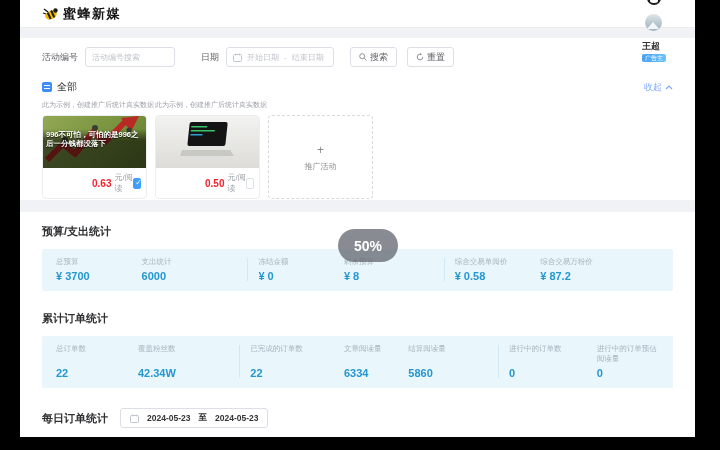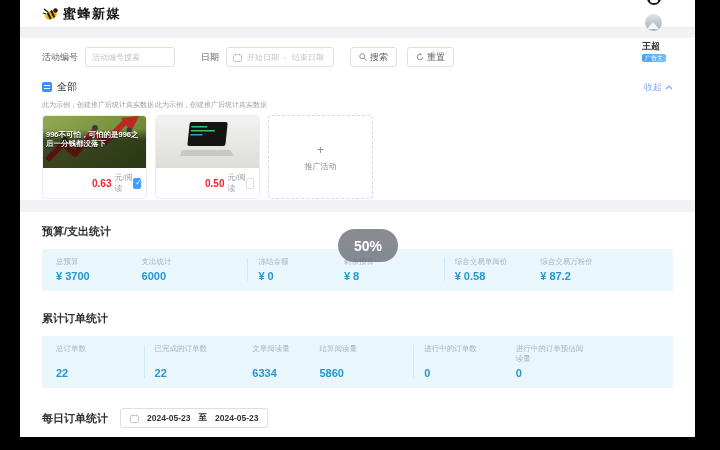--- a/index.html
+++ b/index.html
@@ -243,20 +243,24 @@
         <div class="stat-value">¥ 87.2</div>
       </div>
     </div>
 
     <div class="sec-title sec2">累计订单统计</div>
     <div class="stat-strip">
       <div class="stat-col w2-1">
         <div class="stat-label">总订单数</div>
         <div class="stat-value">22</div>
       </div>
+      <div class="stat-col w2-2">
+        <div class="stat-label">覆盖粉丝数</div>
+        <div class="stat-value">42.34W</div>
+      </div>
       <div class="vdiv"></div>
       <div class="stat-col w2-3">
         <div class="stat-label">已完成的订单数</div>
         <div class="stat-value">22</div>
       </div>
       <div class="stat-col w2-4">
         <div class="stat-label">文章阅读量</div>
         <div class="stat-value">6334</div>
       </div>
       <div class="stat-col w2-5">

